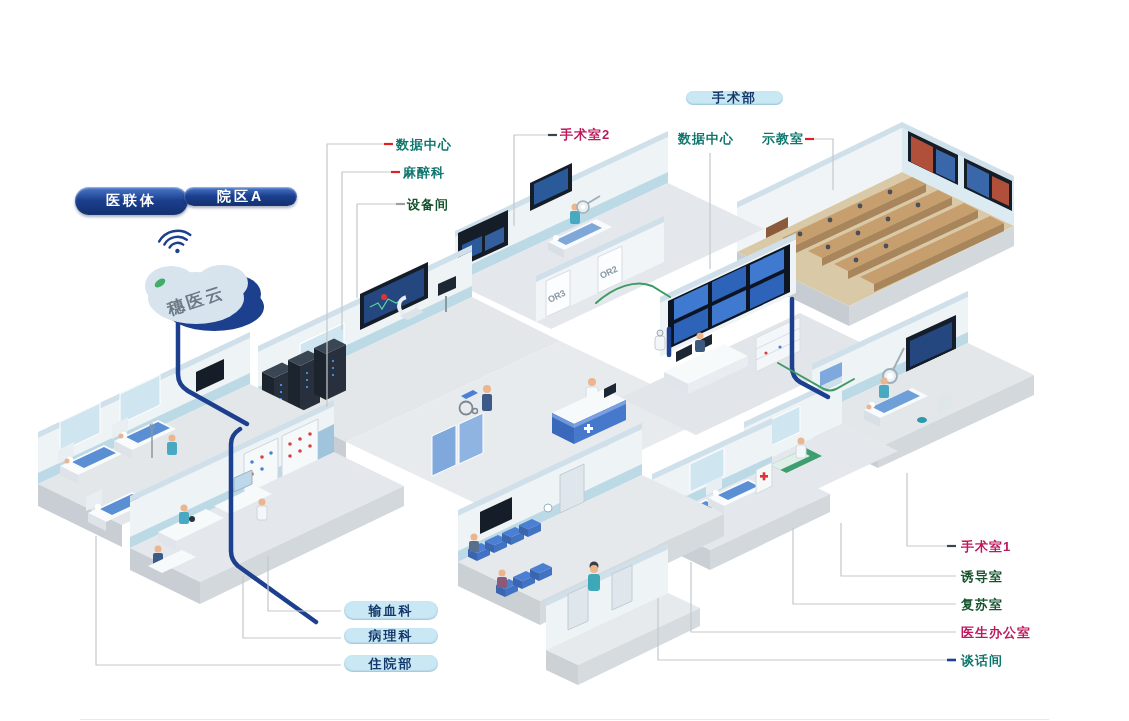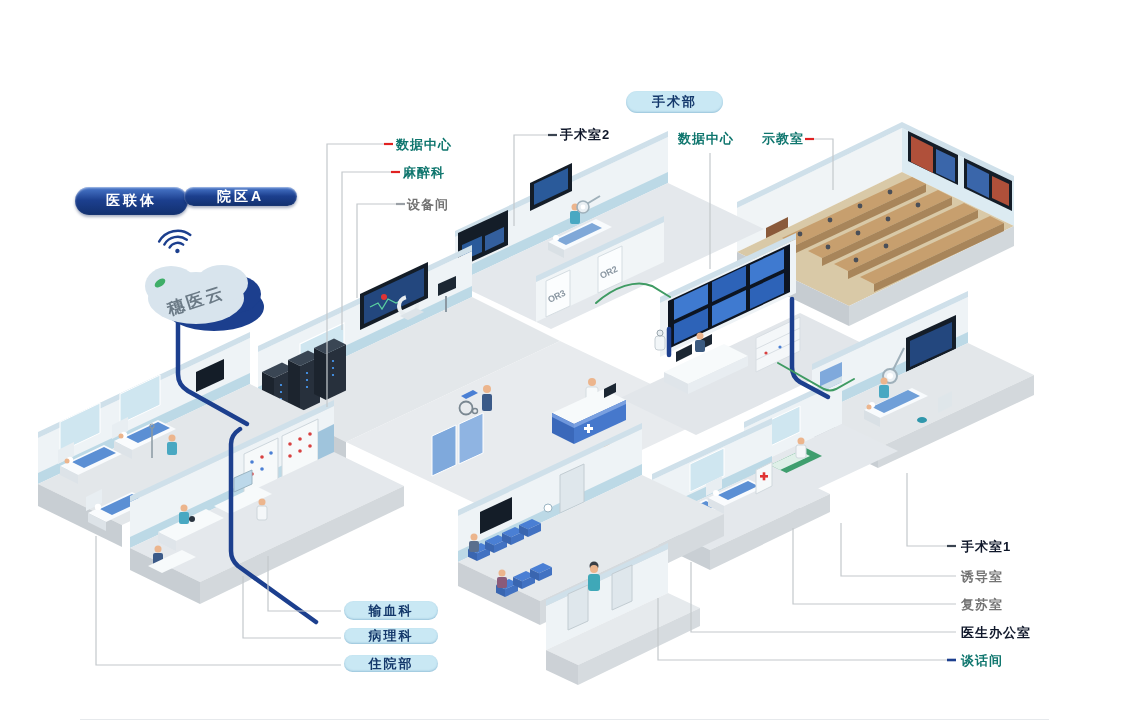--- a/index.html
+++ b/index.html
@@ -1,21 +1,21 @@
 <!DOCTYPE html>
 <html><head>
 <meta charset="utf-8">
 <style>
   html,body{margin:0;padding:0;background:#fff;}
   .stage{position:relative;width:1129px;height:721px;background:#ffffff;overflow:hidden;
          font-family:"Liberation Sans",sans-serif;}
   .scene-svg{position:absolute;left:0;top:0;}
   
   .co{position:absolute;font-size:13px;font-weight:700;letter-spacing:1px;line-height:15px;white-space:nowrap;}
-  .co.red{color:#0f766e}.co.gray{color:#737373}.co.dark{color:#0f172a}
+  .co.red{color:#0f766e}.co.gray{color:#14532d}.co.dark{color:#be185d}
   #co-datacenter{left:396px;top:137px}
   #co-anesthesia{left:403px;top:165px}
   #co-equipment{left:407px;top:197px}
   #co-or2{left:560px;top:127px}
   #co-master{left:678px;top:131px}
   #co-demo{left:762px;top:131px}
   #co-or1{left:961px;top:539px}
   #co-induction{left:961px;top:569px}
   #co-recovery{left:961px;top:597px}
   #co-office{left:961px;top:625px}
@@ -23,21 +23,21 @@
   
   .pill{position:absolute;display:flex;align-items:center;justify-content:center;
         font-weight:700;border-radius:999px;box-sizing:border-box;}
   .pill-navy{color:#fff;font-size:14px;letter-spacing:3px;
         background:linear-gradient(180deg,#4a79cc 0%,#1c3f8e 48%,#12306e 100%);
         box-shadow:inset 0 1px 2px rgba(255,255,255,.55),0 2px 3px rgba(10,30,80,.35);}
   .pill-light{background:#c9e8f4;color:#14386b;font-size:13px;letter-spacing:2px;
         box-shadow:inset 0 -1px 2px rgba(80,140,180,.4);}
   #pill-alliance{left:75px;top:187px;width:113px;height:28px}
   #pill-campus{left:184px;top:187px;width:113px;height:19px}
-  #pill-dept{left:626px;top:91px;width:97px;height:22px}
+  #pill-dept{left:686px;top:91px;width:97px;height:14px}
   #pill-blood{left:344px;top:601px;width:94px;height:19px}
   #pill-path{left:344px;top:628px;width:94px;height:16px}
   #pill-inpatient{left:344px;top:655px;width:94px;height:17px}
   .bottom-rule{position:absolute;left:80px;right:80px;bottom:1px;height:1px;background:#e6e9ec;}
 </style>
 </head>
 <body>
 
 <div class="stage">
 

